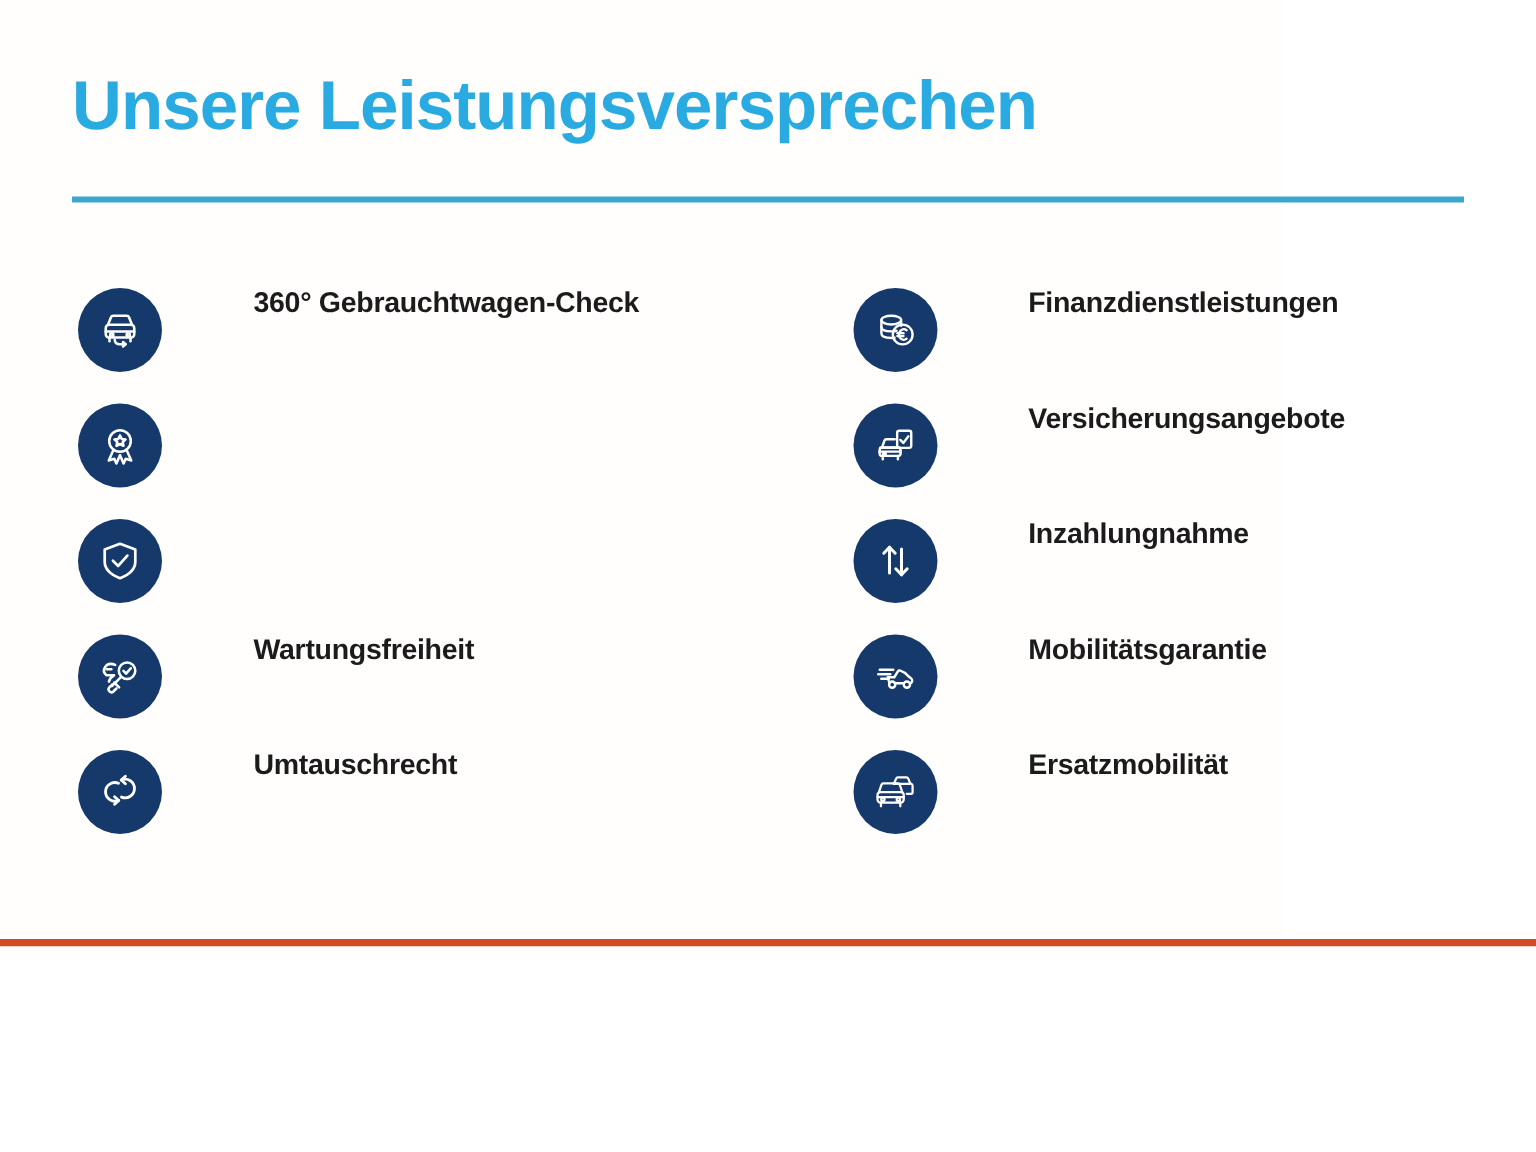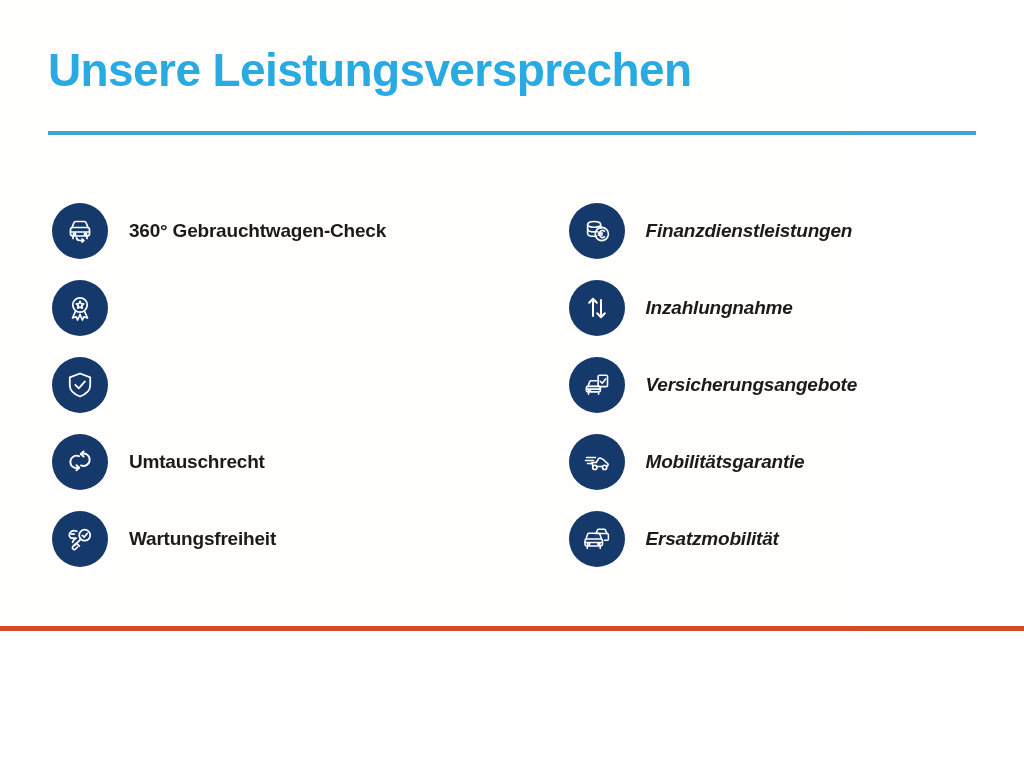--- a/index.html
+++ b/index.html
@@ -55,26 +55,26 @@
     top: 192px;
     width: 1024px;
     display: flex;
   }
   .feature-col {
     width: 512px;
     display: flex;
     flex-direction: column;
   }
   .feature-col.left  { padding-left: 52px; }
-  .feature-col.right { padding-left: 61px; font-style: italic; }
+  .feature-col.right { padding-left: 61px; }
 
   .feature-item {
     display: flex;
-    align-items: center;
     height: 77px;
+    gap: 40px;
   }
   .feature-icon {
     width: 56px;
     height: 56px;
     min-width: 56px;
     border-radius: 50%;
     background: #15396b;
     display: flex;
     align-items: center;
     justify-content: center;
@@ -158,92 +158,92 @@
         <span class="feature-icon">
           <svg width="34" height="34" viewBox="0 0 34 34" fill="none" stroke="#ffffff" stroke-width="1.8" stroke-linecap="round" stroke-linejoin="round">
             <path d="M17 5.5 L27.2 9.3 L27.2 17.5 Q27.2 24.5 17 28.5 Q6.8 24.5 6.8 17.5 L6.8 9.3 Z"></path>
             <path d="M12.3 16.8 L15.8 20.3 L21.9 13.4"></path>
           </svg>
         </span>
       </div>
 
       <div class="feature-item">
         <span class="feature-icon">
-          <svg width="34" height="34" viewBox="0 0 34 34" fill="none" stroke="#ffffff" stroke-width="1.9" stroke-linecap="round" stroke-linejoin="round">
-            <path d="M16 11.2 A6.2 6.2 0 1 0 16 22.6"></path>
-            <path d="M18 9 A6.2 6.2 0 1 1 18 20.4"></path>
-            <path d="M13.4 20.2 L16.2 22.7 L13.4 25.2"></path>
-            <path d="M20.6 6.5 L17.8 9 L20.6 11.5"></path>
-          </svg>
-        </span>
-        <span class="feature-label">Umtauschrecht</span>
-      </div>
-
-      <div class="feature-item">
-        <span class="feature-icon">
           <svg width="34" height="34" viewBox="0 0 34 34" fill="none" stroke="#ffffff" stroke-width="1.7" stroke-linecap="round" stroke-linejoin="round">
             <path d="M13.8 9.3 Q9.5 7.4 7.2 10.5 Q5 13.8 8 16.2 L13 16.2 Q10.2 17.8 9.6 20.4"></path>
             <path d="M8.2 12.1 L11.2 12.1"></path>
             <circle cx="21.7" cy="13.2" r="5.5"></circle>
             <path d="M19.3 13.3 L21.1 15.1 L24.2 11.5"></path>
             <path d="M17.8 17.2 L11.6 23.4"></path>
             <path d="M13.2 21 L16.4 24.2"></path>
             <path d="M11.9 22.3 L9.9 24.3 Q8.7 25.6 10 26.9 Q11.3 28.2 12.6 27 L14.6 25"></path>
           </svg>
         </span>
         <span class="feature-label">Wartungsfreiheit</span>
+      </div>
+
+      <div class="feature-item">
+        <span class="feature-icon">
+          <svg width="34" height="34" viewBox="0 0 34 34" fill="none" stroke="#ffffff" stroke-width="1.9" stroke-linecap="round" stroke-linejoin="round">
+            <path d="M16 11.2 A6.2 6.2 0 1 0 16 22.6"></path>
+            <path d="M18 9 A6.2 6.2 0 1 1 18 20.4"></path>
+            <path d="M13.4 20.2 L16.2 22.7 L13.4 25.2"></path>
+            <path d="M20.6 6.5 L17.8 9 L20.6 11.5"></path>
+          </svg>
+        </span>
+        <span class="feature-label">Umtauschrecht</span>
       </div>
 
     </div>
 
     <div class="feature-col right">
 
       <div class="feature-item">
         <span class="feature-icon">
           <svg width="34" height="34" viewBox="0 0 34 34" fill="none" stroke="#ffffff" stroke-width="1.6" stroke-linecap="round" stroke-linejoin="round">
             <ellipse cx="14.2" cy="10.4" rx="6.6" ry="2.9"></ellipse>
             <path d="M7.6 10.4 L7.6 15 Q7.6 17.9 14.2 17.9 Q16.2 17.9 17.7 17.5"></path>
             <path d="M7.6 14.8 L7.6 19.4 Q7.6 22.3 14.2 22.3 Q15.4 22.3 16.4 22.1"></path>
             <path d="M20.8 11.7 L20.8 14.2"></path>
             <circle cx="21.8" cy="20" r="6.6"></circle>
             <path d="M24.4 17.2 Q22.9 15.9 21.2 16.8 Q19.4 17.8 19.4 20 Q19.4 22.2 21.2 23.2 Q22.9 24.1 24.4 22.8"></path>
             <path d="M18.3 19.1 L22.3 19.1"></path>
             <path d="M18.3 21 L22.3 21"></path>
           </svg>
         </span>
         <span class="feature-label">Finanzdienstleistungen</span>
-      </div>
-
-      <div class="feature-item">
-        <span class="feature-icon">
-          <svg width="34" height="34" viewBox="0 0 34 34" fill="none" stroke="#ffffff" stroke-width="2" stroke-linecap="round" stroke-linejoin="round">
-            <path d="M13 25 L13 8"></path>
-            <path d="M9.2 11.8 L13 7.8 L16.8 11.8"></path>
-            <path d="M21 9 L21 26"></path>
-            <path d="M17.2 22.2 L21 26.2 L24.8 22.2"></path>
-          </svg>
-        </span>
-        <span class="feature-label">Inzahlungnahme</span>
       </div>
 
       <div class="feature-item">
         <span class="feature-icon">
           <svg width="34" height="34" viewBox="0 0 34 34" fill="none" stroke="#ffffff" stroke-width="1.6" stroke-linecap="round" stroke-linejoin="round">
             <path d="M8 18.5 L9.6 13.8 Q9.9 12.8 11 12.8 L16.5 12.8"></path>
             <path d="M6.8 18.5 L20 18.5"></path>
             <rect x="6.4" y="18.3" width="14" height="5.6" rx="1.8"></rect>
             <path d="M6.4 21.1 L20.4 21.1"></path>
             <circle cx="9.6" cy="22.4" r="0.9"></circle>
             <path d="M8.5 23.9 L8.5 26.2"></path>
             <path d="M18.6 23.9 L18.6 26.2"></path>
             <rect x="18.1" y="7.2" width="9.4" height="11.4" rx="1.4"></rect>
             <path d="M20.2 13.3 L22.2 15.3 L25.6 10.9"></path>
           </svg>
         </span>
         <span class="feature-label">Versicherungsangebote</span>
+      </div>
+
+      <div class="feature-item">
+        <span class="feature-icon">
+          <svg width="34" height="34" viewBox="0 0 34 34" fill="none" stroke="#ffffff" stroke-width="2" stroke-linecap="round" stroke-linejoin="round">
+            <path d="M13 25 L13 8"></path>
+            <path d="M9.2 11.8 L13 7.8 L16.8 11.8"></path>
+            <path d="M21 9 L21 26"></path>
+            <path d="M17.2 22.2 L21 26.2 L24.8 22.2"></path>
+          </svg>
+        </span>
+        <span class="feature-label">Inzahlungnahme</span>
       </div>
 
       <div class="feature-item">
         <span class="feature-icon">
           <svg width="34" height="34" viewBox="0 0 34 34" fill="none" stroke="#ffffff" stroke-width="1.6" stroke-linecap="round" stroke-linejoin="round">
             <path d="M6.5 12.5 L15.5 12.5"></path>
             <path d="M5.5 15.5 L13.5 15.5"></path>
             <path d="M7.5 18.5 L12.5 18.5"></path>
             <path d="M13 21.5 L11.8 17.5 L16.2 17.5 L18.6 13.6 Q19.1 12.8 20.2 13.1 Q23.3 14 25.6 16.8 L27.3 18.2 Q28.3 18.8 28.1 20 Q27.9 21.4 26.6 21.5"></path>
             <path d="M16.5 21.5 L22.5 21.5"></path>

